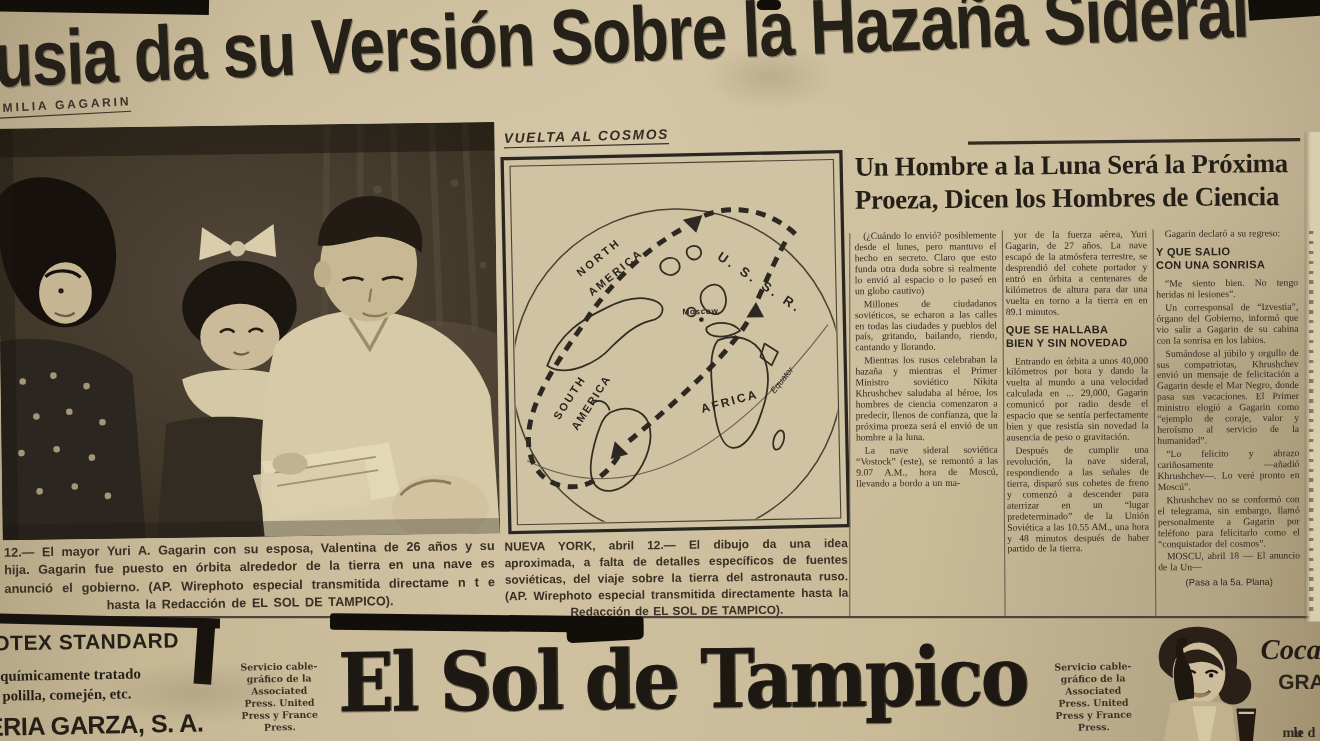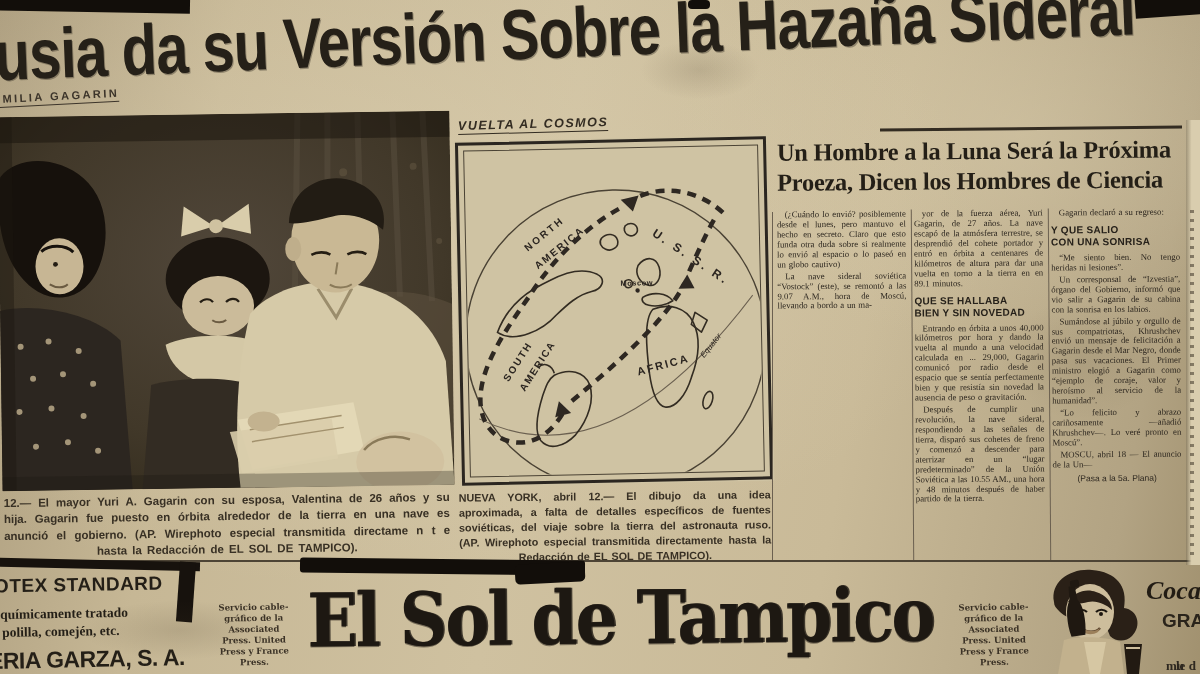--- a/index.html
+++ b/index.html
@@ -253,20 +253,22 @@
   <div class="sub-headline">
     <div>Un Hombre a la Luna Será la Próxima</div>
     <div>Proeza, Dicen los Hombres de Ciencia</div>
   </div>
 
   <div class="vrule" style="left:772px;top:212px;width:1px;height:348px;"></div>
 
   <div class="columns">
     <div class="col">
       <p>(¿Cuándo lo envió? posiblemente desde el lunes, pero mantuvo el hecho en secreto. Claro que esto funda otra duda sobre si realmente lo envió al espacio o lo paseó en un globo cautivo)</p>
+      <p>Millones de ciudadanos soviéticos, se echaron a las calles en todas las ciudades y pueblos del país, gritando, bailando, riendo, cantando y llorando.</p>
+      <p>Mientras los rusos celebraban la hazaña y mientras el Primer Ministro soviético Nikita Khrushchev saludaba al héroe, los hombres de ciencia comenzaron a predecir, llenos de confianza, que la próxima proeza será el envió de un hombre a la luna.</p>
       <p>La nave sideral soviética “Vostock” (este), se remontó a las 9.07 A.M., hora de Moscú, llevando a bordo a un ma-</p>
     </div>
     <div class="col mid">
       <p>yor de la fuerza aérea, Yuri Gagarin, de 27 años. La nave escapó de la atmósfera terrestre, se desprendió del cohete portador y entró en órbita a centenares de kilómetros de altura para dar una vuelta en torno a la tierra en en 89.1 minutos.</p>
       <h4>
         <span>QUE SE HALLABA</span><br>
         <span>BIEN Y SIN NOVEDAD</span>
       </h4>
       <p>Entrando en órbita a unos 40,000 kilómetros por hora y dando la vuelta al mundo a una velocidad calculada en ... 29,000, Gagarin comunicó por radio desde el espacio que se sentía perfectamente bien y que resistía sin novedad la ausencia de peso o gravitación.</p>
       <p>Después de cumplir una revolución, la nave sideral, respondiendo a las señales de tierra, disparó sus cohetes de freno y comenzó a descender para aterrizar en un “lugar predeterminado” de la Unión Soviética a las 10.55 AM., una hora y 48 minutos después de haber partido de la tierra.</p>
@@ -274,20 +276,21 @@
     <div class="col">
       <p>Gagarin declaró a su regreso:</p>
       <h4>
         <span>Y QUE SALIO</span><br>
         <span>CON UNA SONRISA</span>
       </h4>
       <p>“Me siento bien. No tengo heridas ni lesiones”.</p>
       <p>Un corresponsal de “Izvestia”, órgano del Gobierno, informó que vio salir a Gagarin de su cabina con la sonrisa en los labios.</p>
       <p>Sumándose al júbilo y orgullo de sus compatriotas, Khrushchev envió un mensaje de felicitación a Gagarin desde el Mar Negro, donde pasa sus vacaciones. El Primer ministro elogió a Gagarin como “ejemplo de coraje, valor y heroísmo al servicio de la humanidad”.</p>
       <p>“Lo felicito y abrazo cariñosamente —añadió Khrushchev—. Lo veré pronto en Moscú”.</p>
+      <p>Khrushchev no se conformó con el telegrama, sin embargo, llamó personalmente a Gagarin por teléfono para felicitarlo como el “conquistador del cosmos”.</p>
       <p>MOSCU, abril 18 — El anuncio de la Un—</p>
       <div class="cont">(Pasa a la 5a. Plana)</div>
     </div>
   </div>
 
   <div class="photo-caption">12.— El mayor Yuri A. Gagarin con su esposa, Valentina de 26 años y su hija. Gagarin fue puesto en órbita alrededor de la tierra en una nave es anunció el gobierno. (AP. Wirephoto especial transmitida directame n t e hasta la Redacción de EL SOL DE TAMPICO).</div>
   <div class="map-caption">NUEVA YORK, abril 12.— El dibujo da una idea aproximada, a falta de detalles específicos de fuentes soviéticas, del viaje sobre la tierra del astronauta ruso. (AP. Wirephoto especial transmitida directamente hasta la Redacción de EL SOL DE TAMPICO).</div>
 
   <div class="hrule-main"></div>
 

